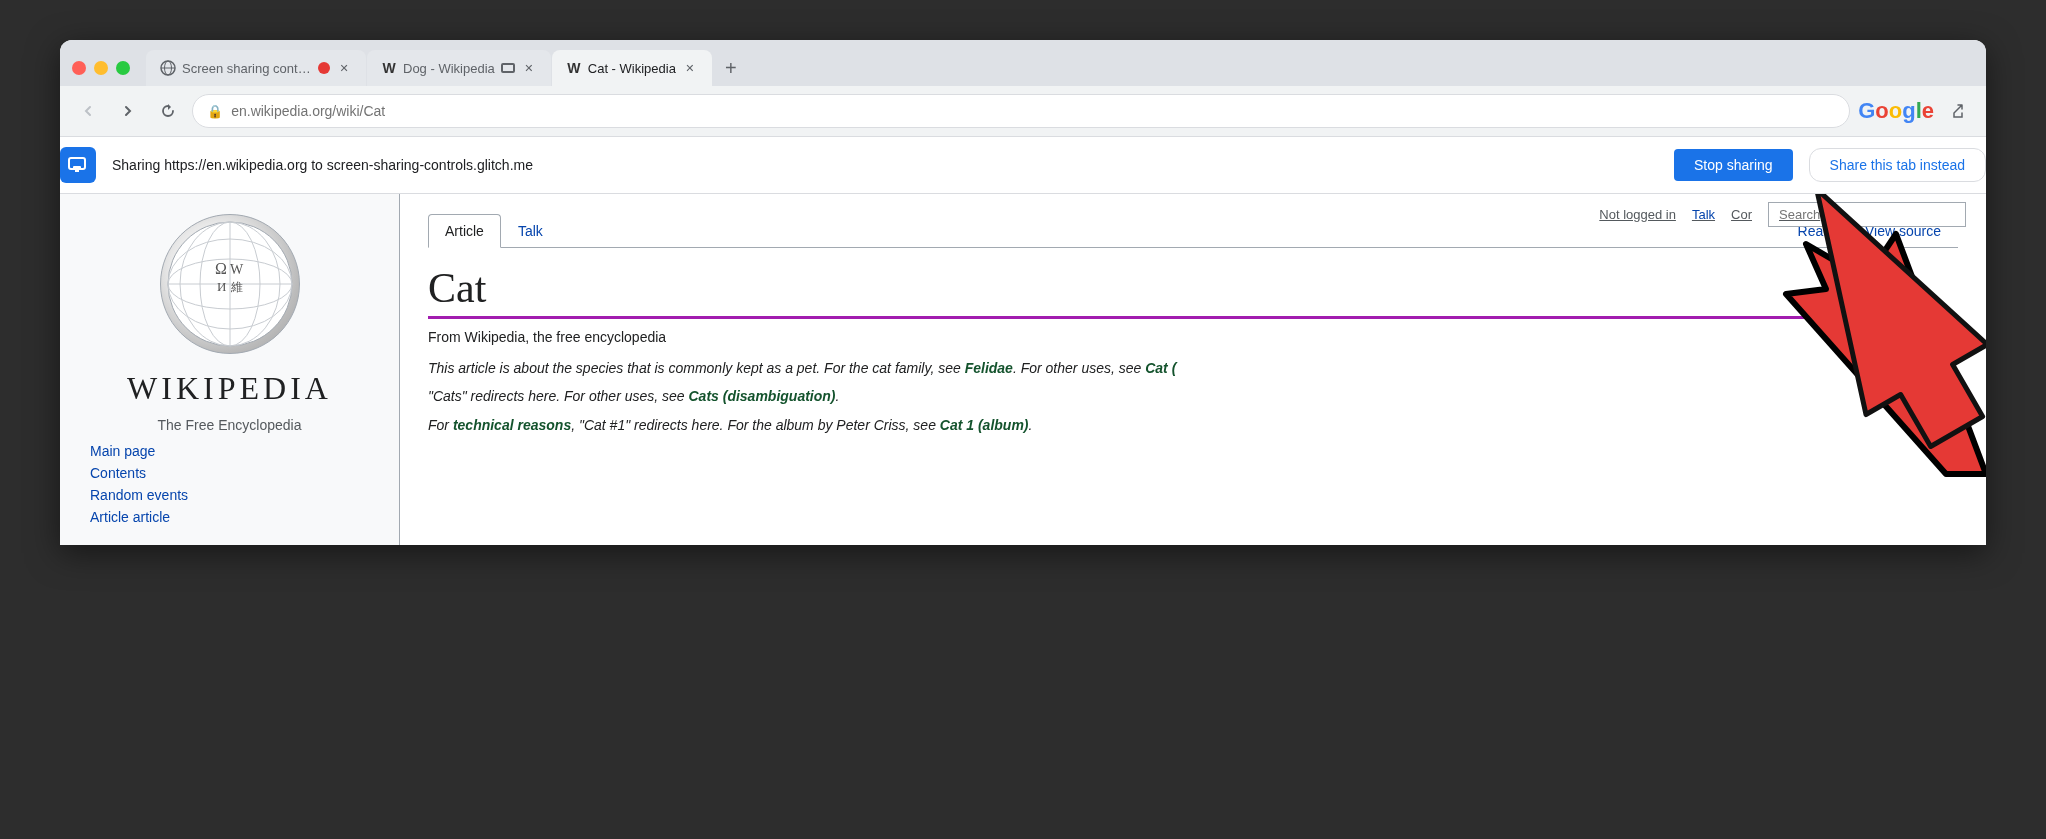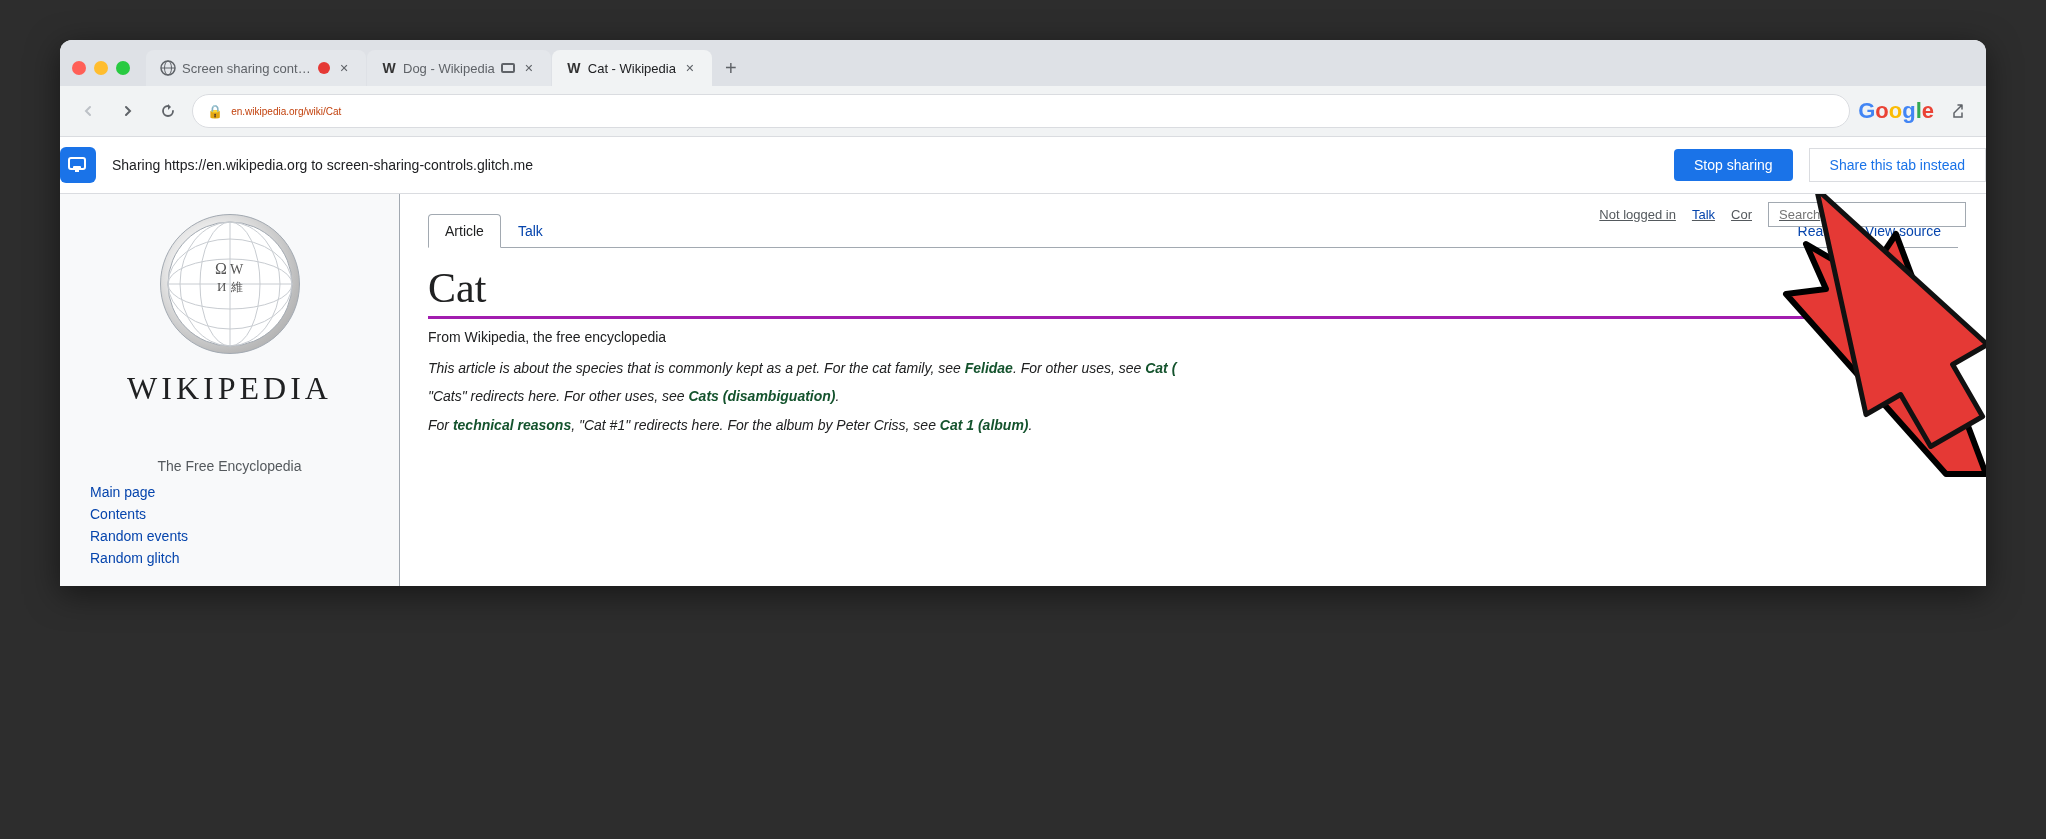--- a/index.html
+++ b/index.html
@@ -167,22 +167,22 @@
       color: #202124;
     }
 
     .lock-icon {
       color: #5f6368;
       font-size: 13px;
     }
 
     .address-text {
       flex: 1;
-      font-size: 10px;
-      color: #c2410c;
+      font-size: 14px;
+      color: #737373;
     }
 
     .toolbar-right {
       display: flex;
       align-items: center;
       gap: 4px;
     }
 
     
     .sharing-bar {
@@ -222,21 +222,21 @@
       font-size: 14px;
       font-weight: 500;
       cursor: pointer;
       white-space: nowrap;
     }
 
     .share-tab-btn {
       background: transparent;
       color: #1a73e8;
       border: 1px solid #dadce0;
-      border-radius: 0;
+      border-radius: 12px;
       padding: 8px 20px;
       font-size: 14px;
       font-weight: 500;
       cursor: pointer;
       white-space: nowrap;
     }
 
     
     .page-content {
       background: #fff;
@@ -277,21 +277,20 @@
       font-size: 32px;
       letter-spacing: 2px;
       color: #202122;
       text-transform: uppercase;
       letter-spacing: 4px;
     }
 
     .wiki-subtitle {
       font-size: 14px;
       color: #54595d;
-      margin-top: 41px;
     }
 
     .wiki-nav-links {
       margin-top: 0;
       display: flex;
       flex-direction: column;
       gap: 6px;
       align-self: flex-start;
       width: 100%;
       padding-left: 10px;
@@ -525,21 +524,21 @@
           <text x="66" y="72" font-size="12" fill="#555" font-family="serif">維</text>
         </svg>
       </div>
       <div class="wiki-title-text">Wikipedia</div>
       <div class="wiki-subtitle">The Free Encyclopedia</div>
 
       <div class="wiki-nav-links">
         <a class="wiki-nav-link">Main page</a>
         <a class="wiki-nav-link">Contents</a>
         <a class="wiki-nav-link">Random events</a>
-        <a class="wiki-nav-link">Random glitch</a>
+        <a class="wiki-nav-link">Article article</a>
       </div>
     </div>
 
     <div class="wiki-main">
 
       <div class="wiki-top-right">
         <span>Not logged in</span>
         <a class="wiki-top-link">Talk</a>
         <span>Cor</span>
         <input class="search-field-stub" type="text" placeholder="Search" style="">

